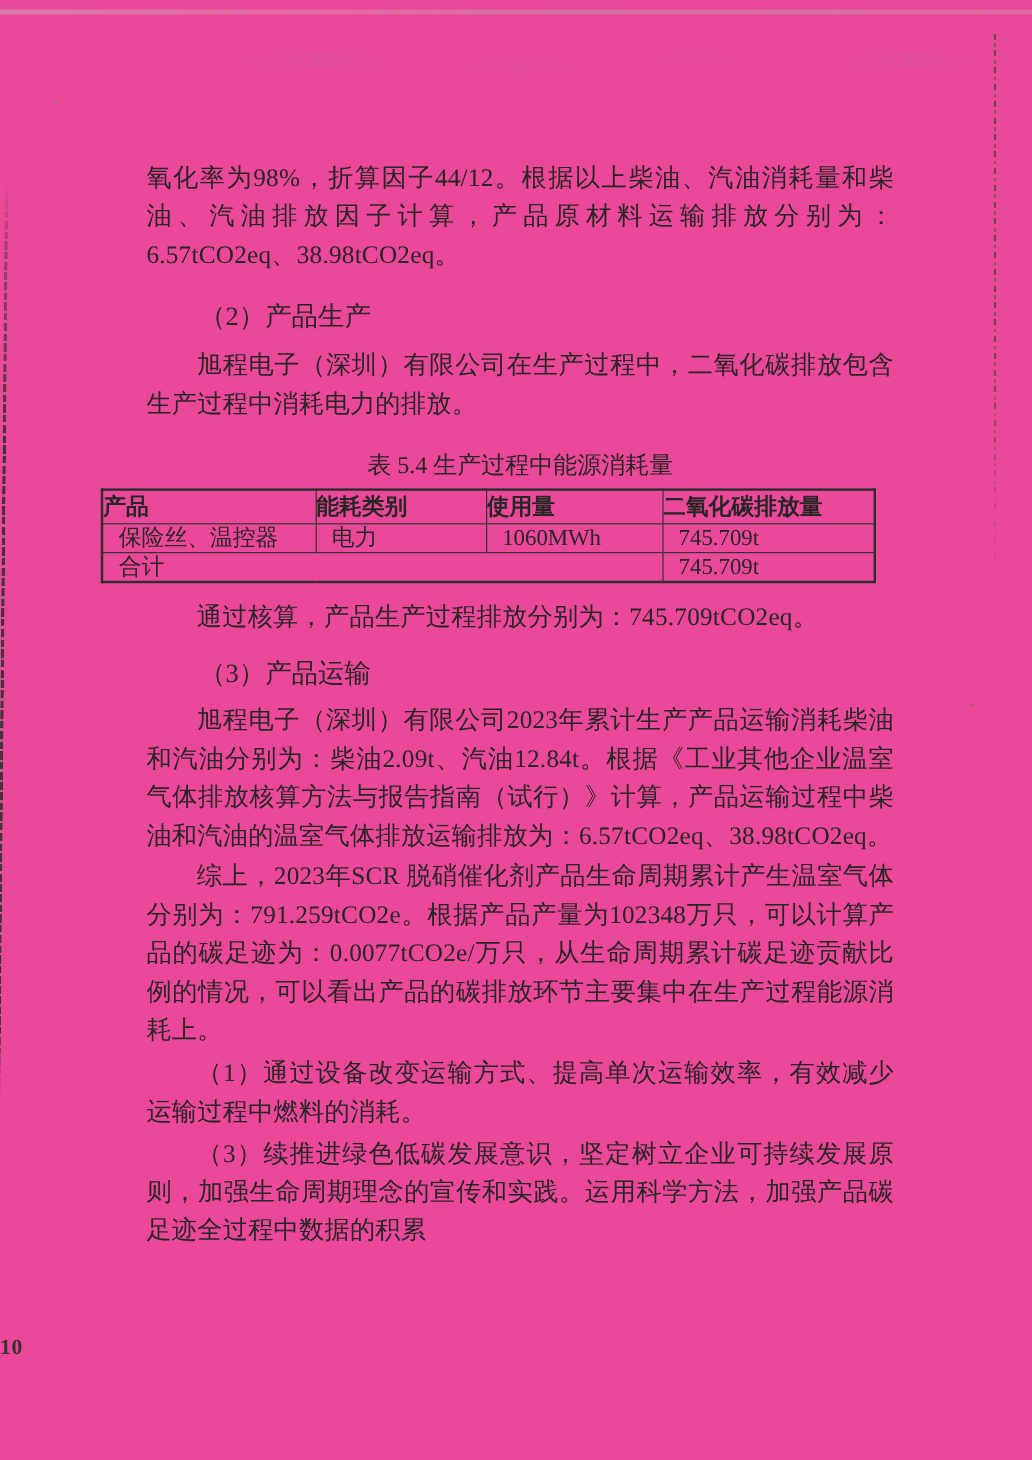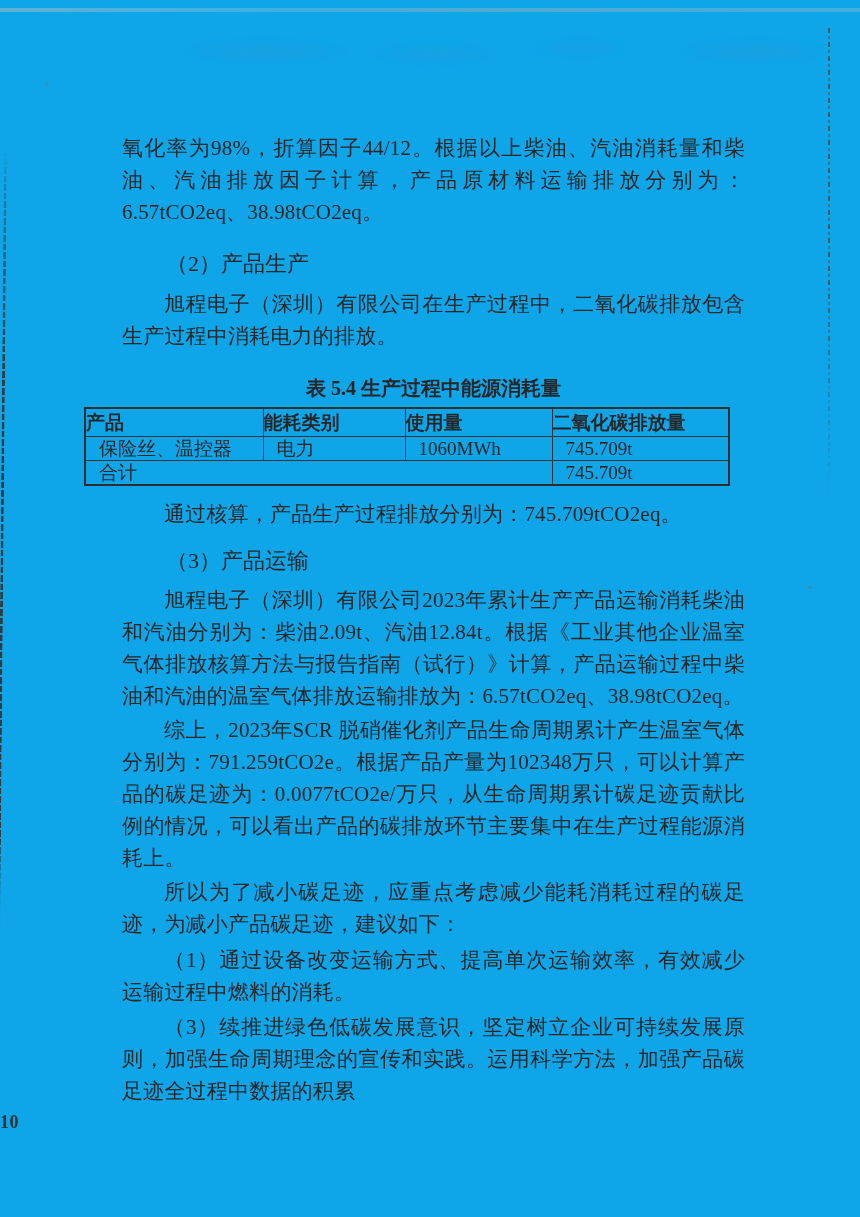--- a/index.html
+++ b/index.html
@@ -1,20 +1,20 @@
 <!DOCTYPE html>
 <html><head>
 <meta charset="utf-8">
 <style>
   html,body { margin:0; padding:0; background:#e9e9e9; }
   .page {
     position:relative;
     width:860px; height:1217px;
     margin:0 auto;
-    background:#0ea5e9;
+    background:#ec4899;
     overflow:hidden;
     font-family:"Liberation Serif","DejaVu Serif",serif;
     color:#262626;
   }
   
   .scan-top-streak {
     position:absolute; left:0; top:8px; width:860px; height:4px;
     background:linear-gradient(to right,
       rgba(190,195,190,.45) 0%, rgba(205,210,205,.25) 30%,
       rgba(175,180,175,.40) 55%, rgba(190,195,190,.30) 100%);
@@ -53,21 +53,21 @@
     margin:0; font-size:21px; line-height:32px;
     text-align:justify; letter-spacing:0.2px;
   }
   .indent { text-indent:2em; }
   .sec-heading {
     margin:20px 0 0; font-size:22px; font-weight:normal;
     line-height:32px; text-indent:2em;
   }
   .after-heading { margin-top:8px !important; }
   .tbl-title {
-    margin:24px 0 0; font-size:20px; font-weight:bold;
+    margin:24px 0 0; font-size:20px; font-weight:normal;
     text-align:center; line-height:24px;
   }
   table.energy {
     border-collapse:collapse; table-layout:fixed;
     width:644px; margin:7px 0 0 -38px;
     border:2.5px solid #2e2e2e;
   }
   table.energy th, table.energy td {
     border:1.5px solid #333; text-align:left; padding:0;
     font-size:19px; line-height:1; overflow:hidden; white-space:nowrap;
@@ -136,21 +136,20 @@
     </table>
 
     <p class="indent m12">通过核算，产品生产过程排放分别为：745.709tCO2eq。</p>
 
     <h3 class="sec-heading m15">（3）产品运输</h3>
 
     <p class="indent m7">旭程电子（深圳）有限公司2023年累计生产产品运输消耗柴油和汽油分别为：柴油2.09t、汽油12.84t。根据《工业其他企业温室气体排放核算方法与报告指南（试行）》计算，产品运输过程中柴油和汽油的温室气体排放运输排放为：6.57tCO2eq、38.98tCO2eq。</p>
 
     <p class="indent m2">综上，2023年SCR 脱硝催化剂产品生命周期累计产生温室气体分别为：791.259tCO2e。根据产品产量为102348万只，可以计算产品的碳足迹为：0.0077tCO2e/万只，从生命周期累计碳足迹贡献比例的情况，可以看出产品的碳排放环节主要集中在生产过程能源消耗上。</p>
 
-    <p class="indent m2">所以为了减小碳足迹，应重点考虑减少能耗消耗过程的碳足迹，为减小产品碳足迹，建议如下：</p>
 
     <p class="indent m4">（1）通过设备改变运输方式、提高单次运输效率，有效减少运输过程中燃料的消耗。</p>
 
 
     <p class="indent m3">（3）续推进绿色低碳发展意识，坚定树立企业可持续发展原则，加强生命周期理念的宣传和实践。运用科学方法，加强产品碳足迹全过程中数据的积累</p>
 
   </div>
 
   <div class="page-number">10</div>
 

